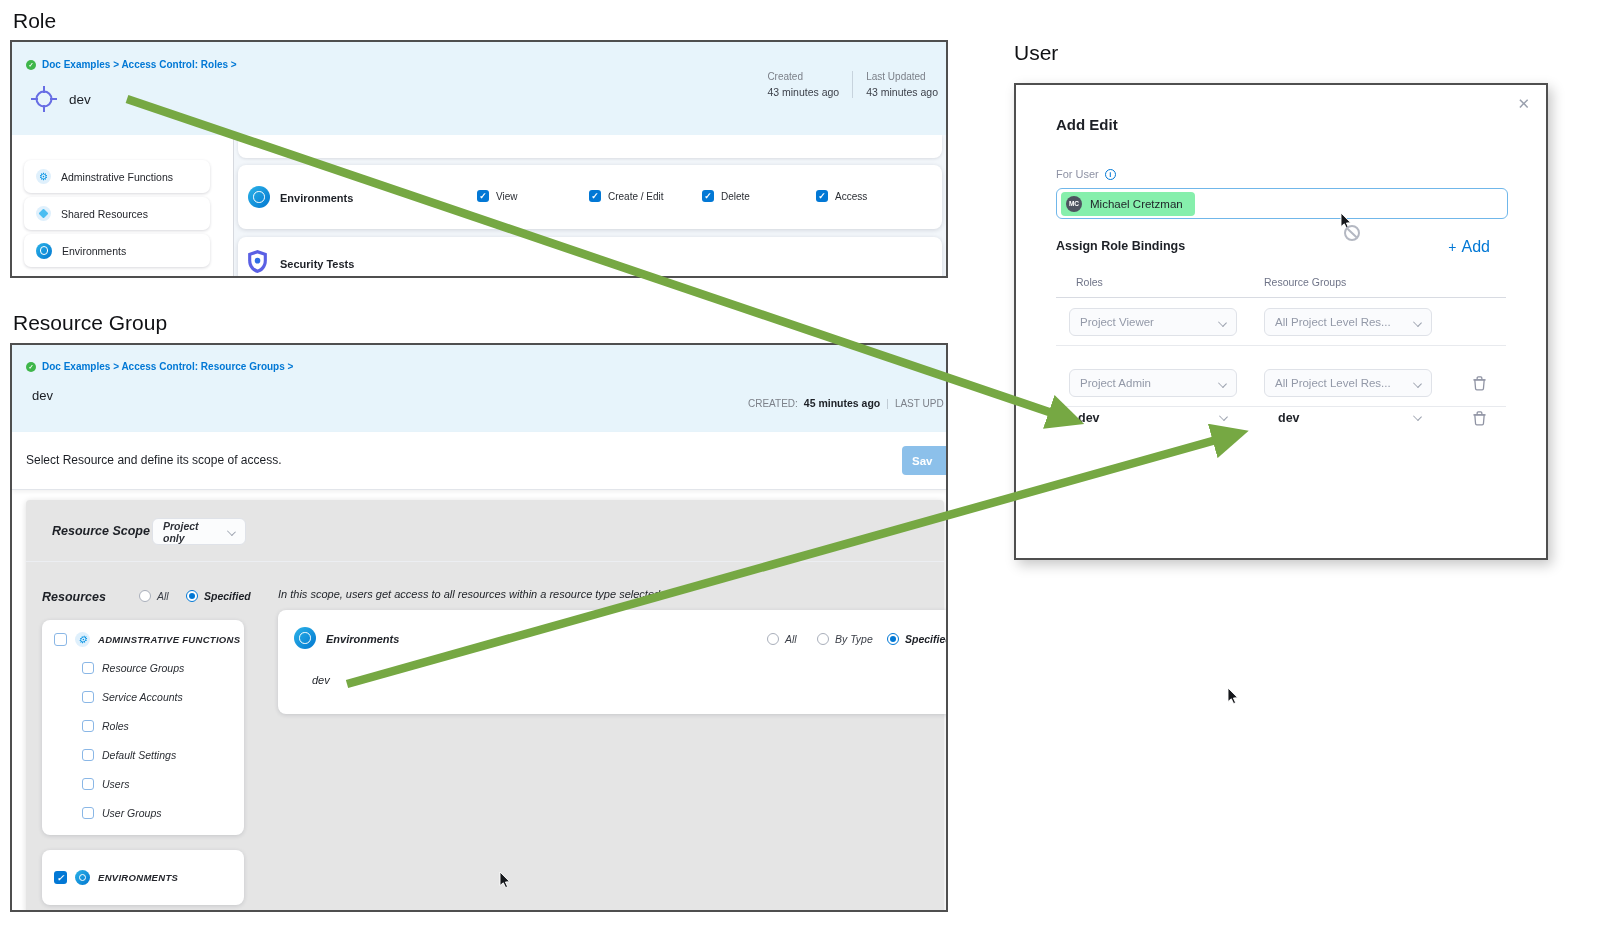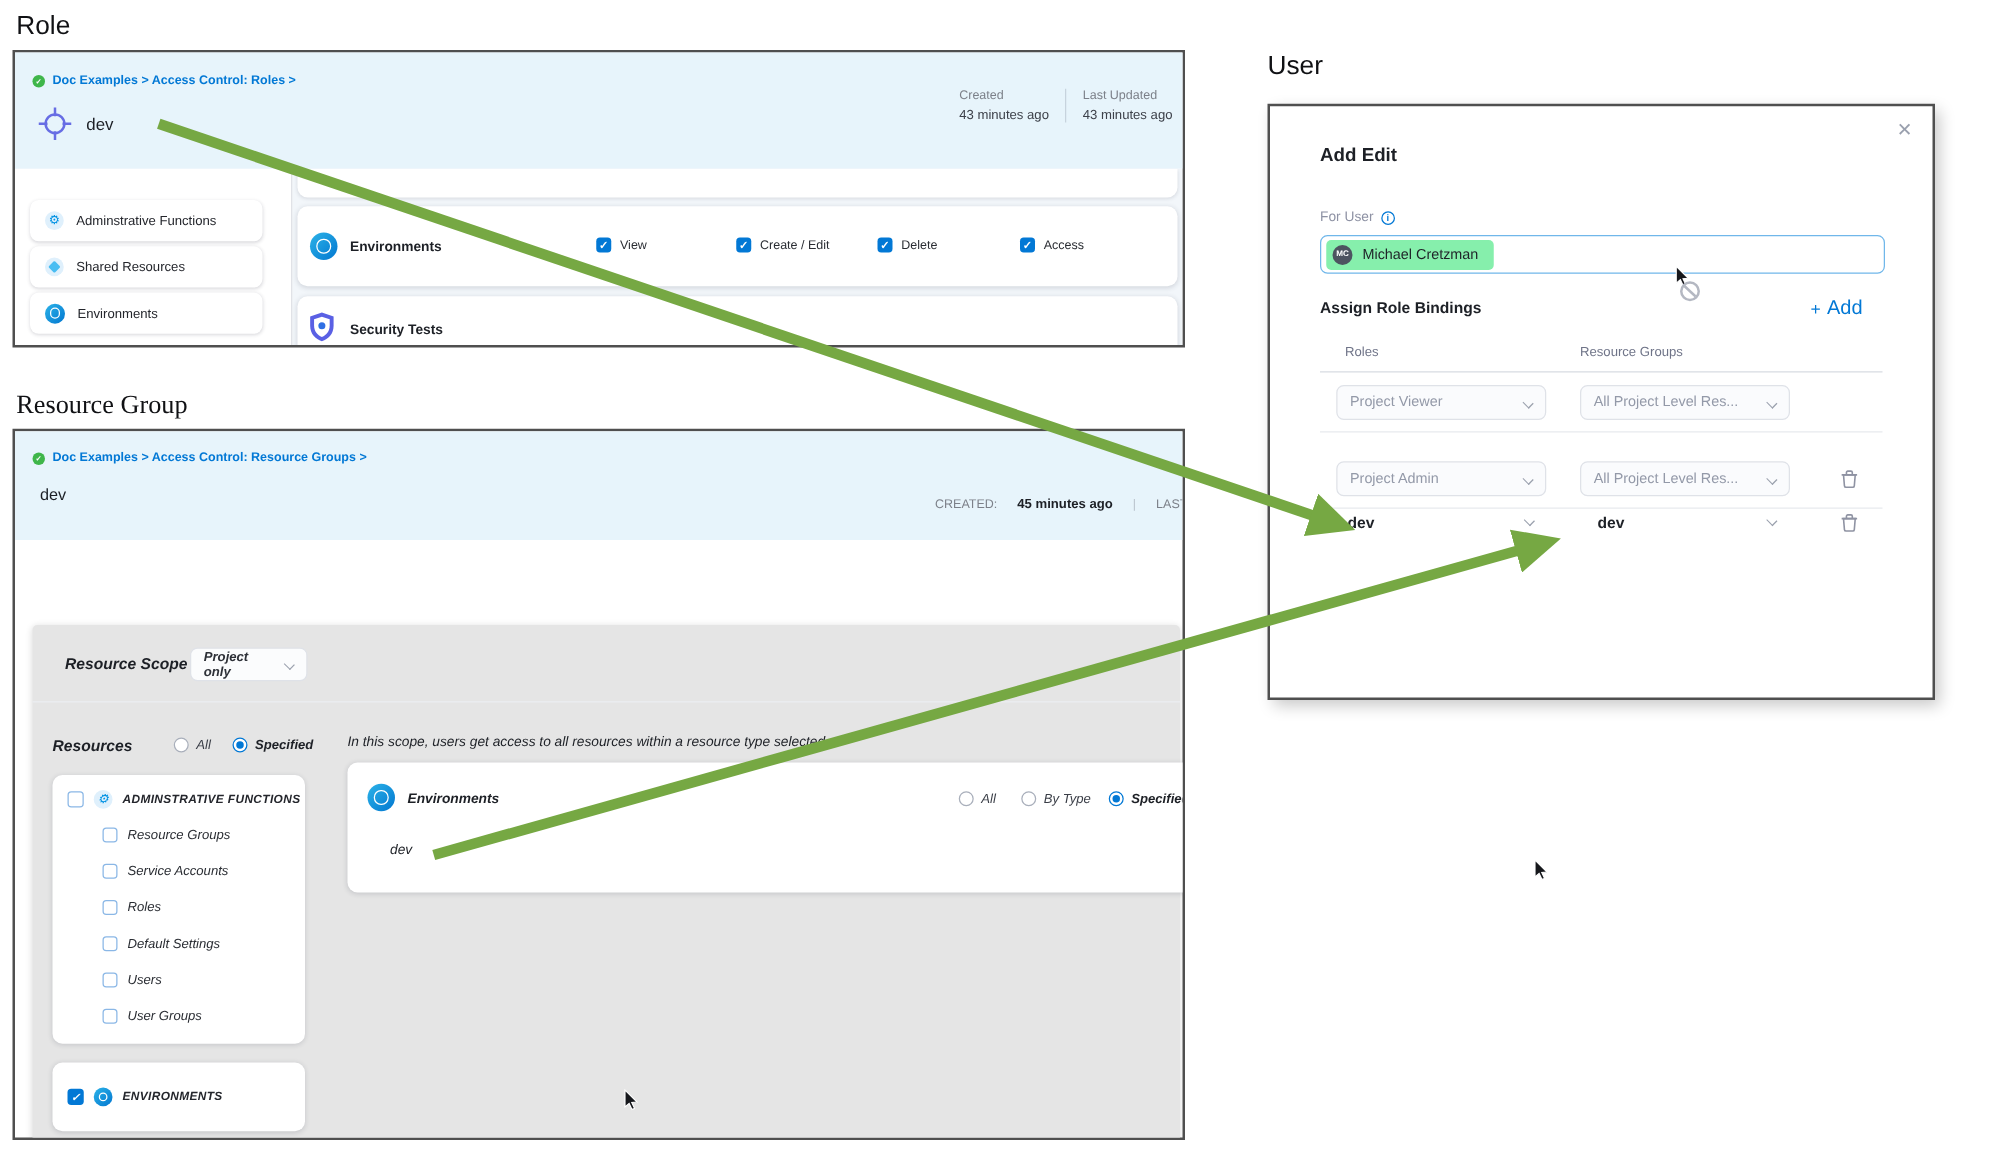--- a/index.html
+++ b/index.html
@@ -160,37 +160,42 @@
             <path d="M10 1 L19 4 V11 C19 17.5 15 21.6 10 23 C5 21.6 1 17.5 1 11 V4 Z" fill="#5a60e4"></path>
             <path d="M10 4.2 L16 6.2 V11 C16 15.4 13.4 18.5 10 19.7 C6.6 18.5 4 15.4 4 11 V6.2 Z" fill="#ffffff"></path>
             <circle cx="10" cy="11.2" r="2.7" fill="#2f6fe4"></circle>
           </svg>
           <span class="perm-label" style="left:42px; top:21px;">Security Tests</span>
         </div>
       </div>
     </div>
   </div>
 
-  <div class="section-title" style="left:13px; top:311px;font-family:Liberation Serif, serif;">Resource Group</div>
+  <div class="section-title" style="left:13px; top:311px;">Resource Group</div>
 
   <div class="panel" style="left:10px; top:343px; width:938px; height:569px; overflow:hidden;">
     <div class="hdr" style="height:87px;">
       <div class="breadcrumb" style="left:14px; top:16px;">
         <span class="status-dot"></span>
         <span>Doc Examples &gt; Access Control: Resource Groups &gt;</span>
       </div>
       <div style="position:absolute; left:20px; top:43px; font-size:13px; color:#1b1e24;">dev</div>
-      <div style="position:absolute; left:736px; top:52px; white-space:nowrap; font-size:10px; display:flex; align-items:center; gap:16px;">
+      <div style="position:absolute; left:736px; top:52px; white-space:nowrap; font-size:10px; display:flex; align-items:center; gap:6px;">
         <span class="meta-label">CREATED:</span>
         <span style="font-size:10.5px; font-weight:bold; color:#1d2026;">45 minutes ago</span>
         <span style="color:#b9c3cc;">|</span>
         <span class="meta-label">LAST UPD</span>
       </div>
     </div>
 
+    <div class="rg-sub">
+      <div style="position:absolute; left:14px; top:21px; font-size:12px; color:#1b1e24;">Select Resource and define its scope of access.</div>
+      <div style="position:absolute; right:-8px; top:14px; width:52px; height:29px; background:#8cc0ea; color:#fff;
+                  border-radius:4px; font-size:11.5px; font-weight:bold; display:flex; align-items:center; padding-left:10px;">Sav</div>
+    </div>
 
     <div class="rg-card-main">
       <div class="scope-row">
         <span style="position:absolute; left:26px; top:24px; font-size:12.5px; font-weight:bold; color:#1d2026;">Resource Scope</span>
         <div class="dropdown" style="position:absolute; left:126px; top:18px; width:94px; height:27px;">
           <span>Project only</span>
           <span class="chev"></span>
         </div>
       </div>
 

